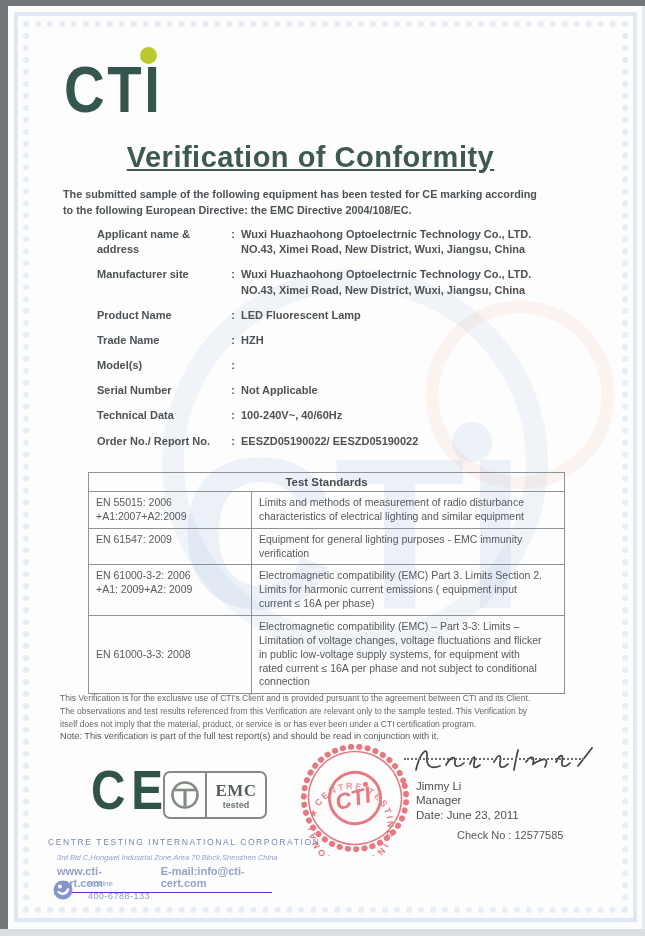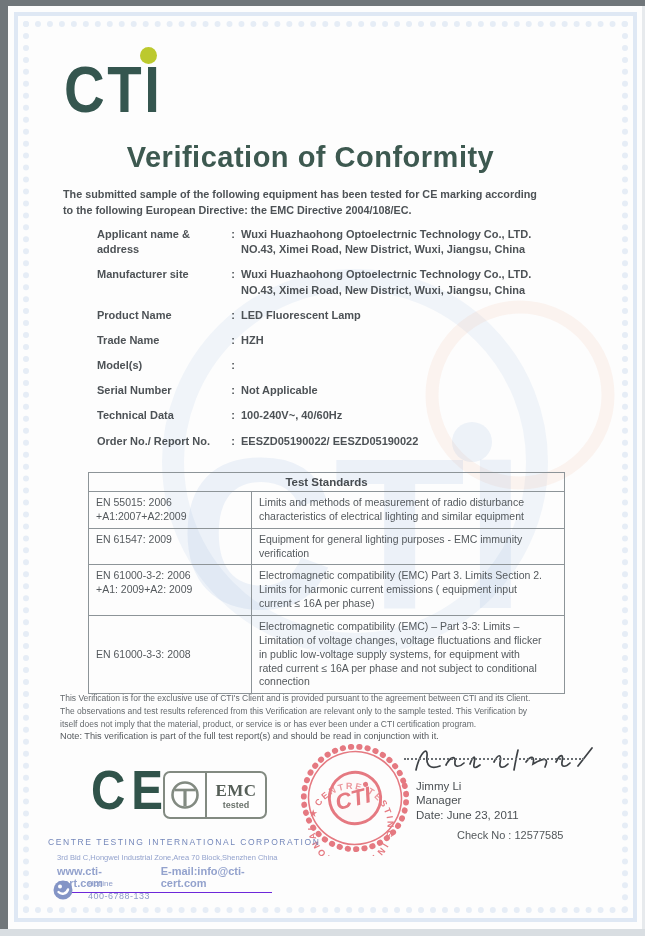--- a/index.html
+++ b/index.html
@@ -16,21 +16,21 @@
   
   .watermark{position:absolute;left:0;top:0;z-index:0;pointer-events:none;}
   .content{position:absolute;inset:0;z-index:1;}
   
   .logo{position:absolute;left:64px;top:60px;line-height:0.95;}
   .logo-text{display:inline-block;font-size:64px;font-weight:bold;color:#35564f;
              letter-spacing:3px;transform:scaleX(0.88);transform-origin:left top;}
   .logo-dot{position:absolute;left:76px;top:-13px;width:17px;height:17px;border-radius:50%;background:#bcc92e;}
   
   .title{position:absolute;left:0;right:24px;top:141px;text-align:center;font-size:29px;
-         font-weight:bold;color:#3d5950;letter-spacing:0.5px;}
+         font-weight:bold;color:#3d5950;letter-spacing:0.5px;text-decoration:underline;}
   .intro{position:absolute;left:63px;top:187px;font-size:10.8px;font-weight:bold;color:#4d5256;
          line-height:1.45;white-space:pre;}
   
   .fields{position:absolute;left:97px;top:227px;width:478px;}
   .field-row{display:flex;margin-bottom:10px;font-size:11px;font-weight:bold;color:#4d5256;line-height:1.38;}
   .f-label{width:128px;white-space:pre-line;}
   .f-colon{width:16px;text-align:center;}
   .f-value{flex:1;white-space:pre;}
   
   .standards{position:absolute;left:88px;top:472px;width:477px;border-collapse:collapse;
@@ -54,21 +54,21 @@
   .emc-tested{font-size:9px;font-weight:bold;color:#6b736c;margin-top:-1px;}
   
   .stamp{position:absolute;left:297px;top:740px;}
   
   .sig-svg{position:absolute;left:408px;top:742px;}
   .sig-line{position:absolute;left:404px;top:758px;width:180px;border-bottom:2px dotted #6a6f73;}
   .signer{position:absolute;left:416px;top:779px;font-size:11.5px;color:#4b5054;line-height:1.25;}
   .check{position:absolute;left:457px;top:829px;font-size:11px;color:#53585b;}
   
   .f-company{position:absolute;left:48px;top:837px;font-size:8.5px;letter-spacing:1.6px;color:#7487ba;}
-  .f-addr{position:absolute;left:57px;top:853px;font-size:7.5px;color:#93a2cd;}
+  .f-addr{position:absolute;left:57px;top:853px;font-size:7.5px;color:#93a2cd;font-style:italic;}
   .f-links{position:absolute;left:57px;top:865px;font-size:11px;font-weight:bold;color:#93a2cd;
            display:flex;gap:26px;border-bottom:1px solid #6d28d9;padding-bottom:3px;width:215px;}
   .f-hotline{position:absolute;left:52px;top:879px;display:flex;gap:14px;align-items:center;}
   .hl-text{font-size:8px;color:#8c9bc8;line-height:1.35;}
   .hl-num{font-size:9px;letter-spacing:0.5px;}
 </style>
 </head>
 <body>
 
 <div class="page">

